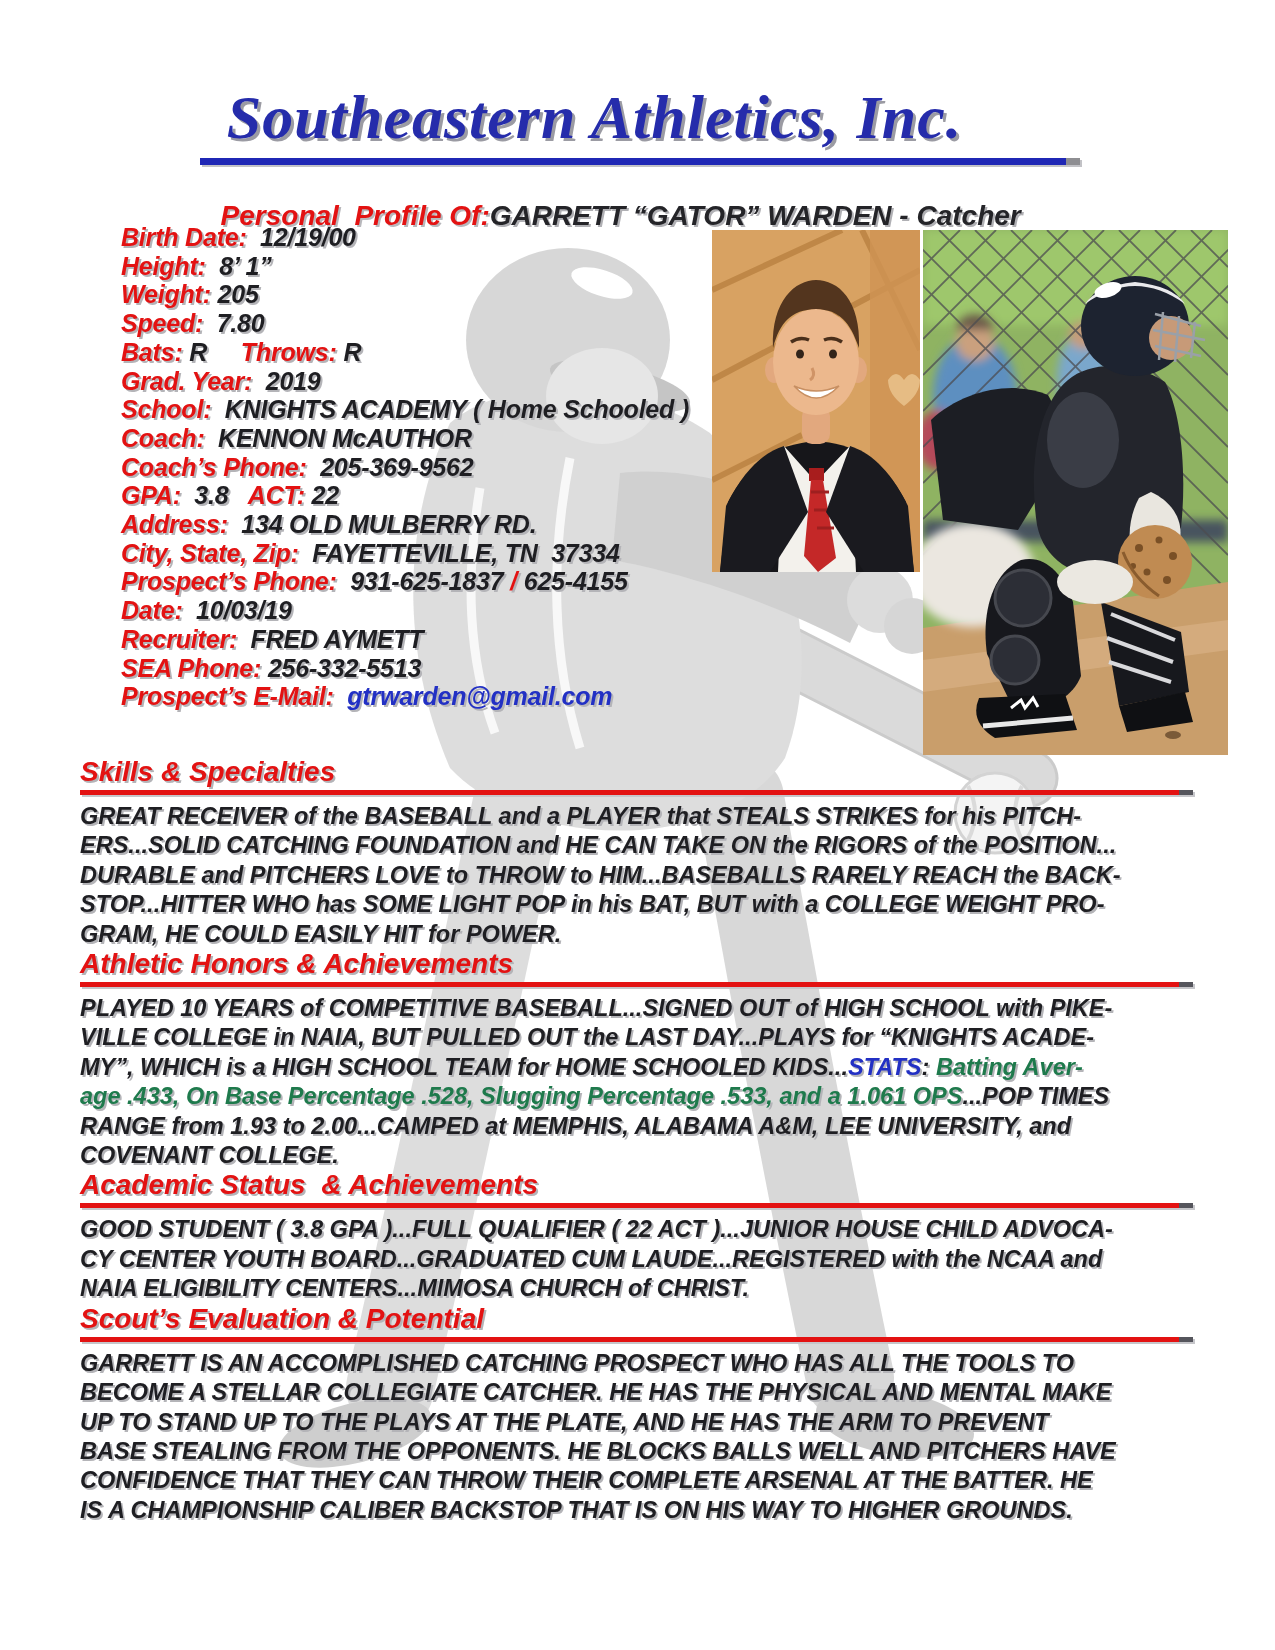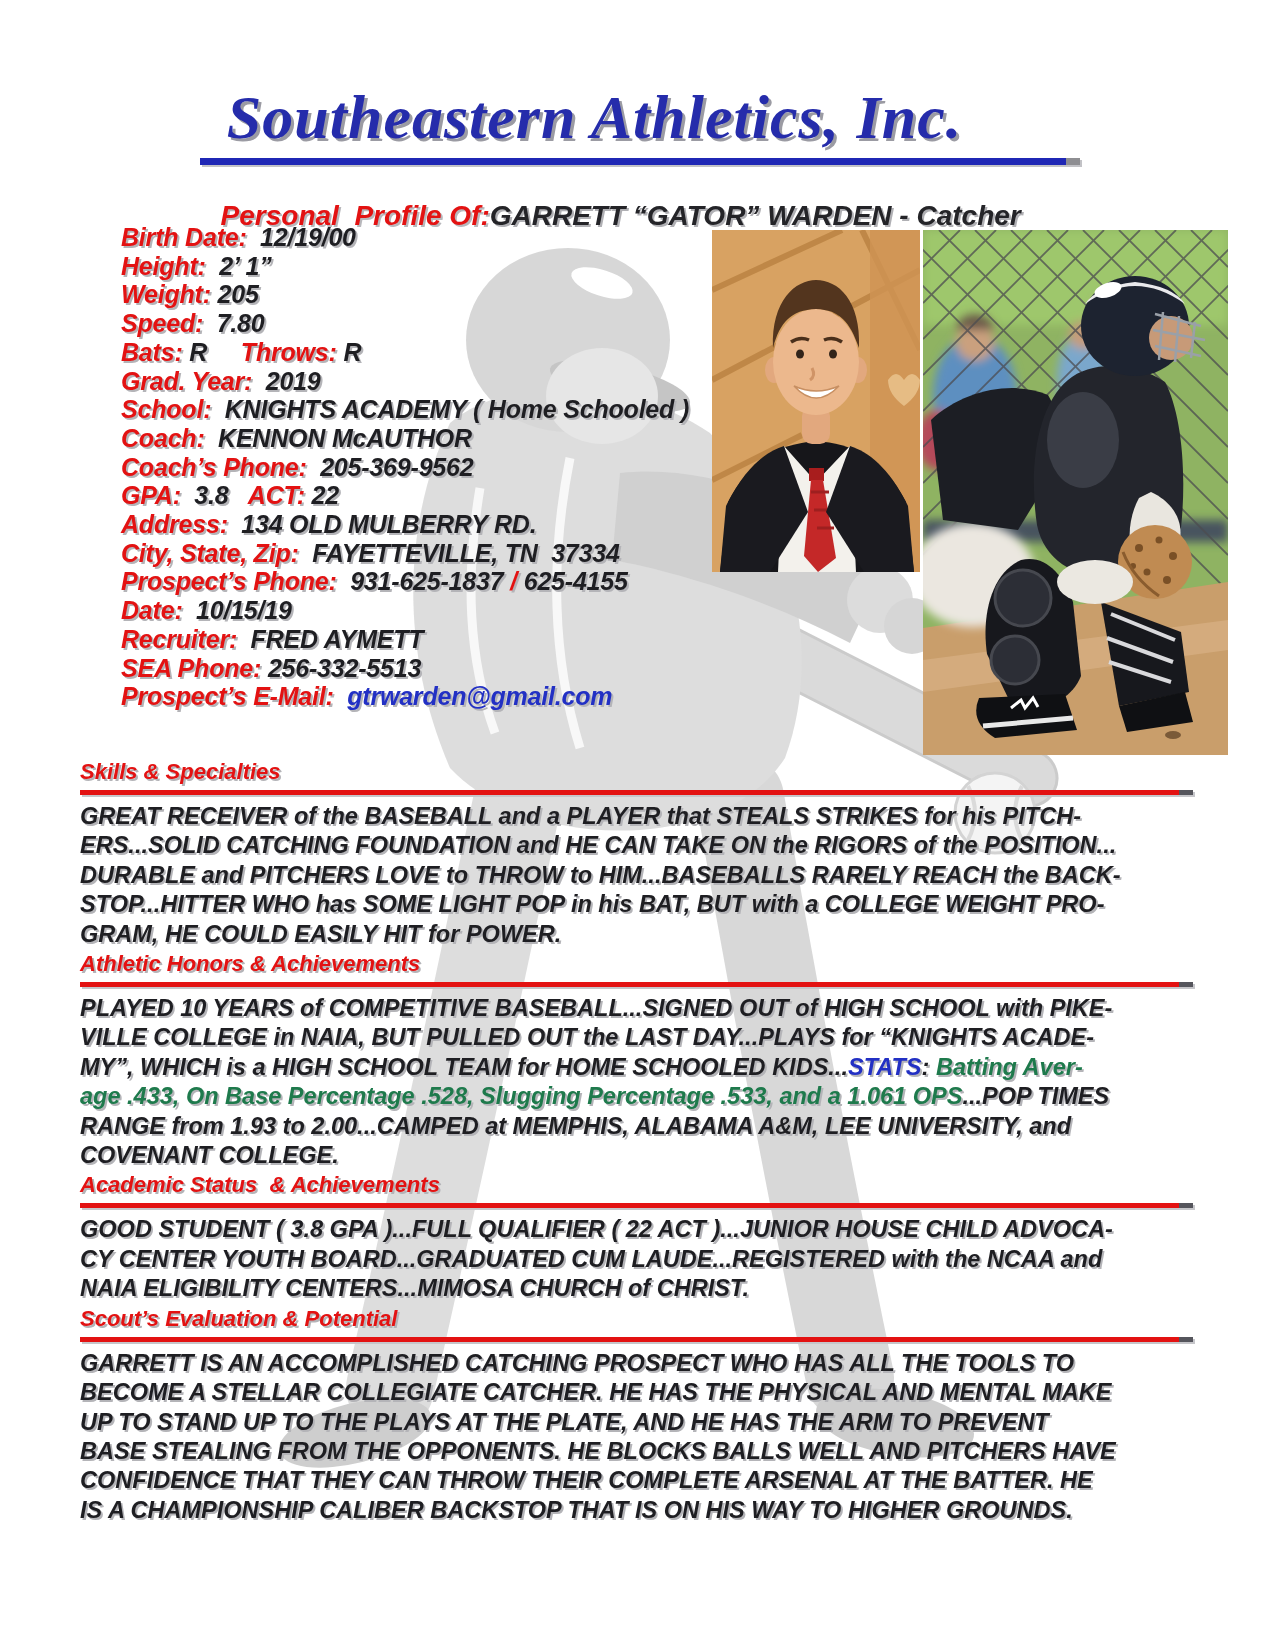--- a/index.html
+++ b/index.html
@@ -33,21 +33,21 @@
   }
   .seg{text-shadow:2px 2px 0 #b4b4b8;}
   .seg-r{color:#e31212;}
   .seg-k{color:#1e1e22;}
   .seg-b{color:#2230c4;}
   .seg-g{color:#1e7a4c;}
 
   
   .sections{top:756px;left:80px;width:1113px;}
   .sec-heading{
-    font-size:22px;font-weight:bold;font-style:italic;color:#e31212;
+    font-size:28px;font-weight:bold;font-style:italic;color:#e31212;
     text-shadow:2px 2px 0 #b4b4b8;height:34px;line-height:32px;white-space:pre;
   }
   .sec-rule{
     height:5px;margin-bottom:6px;
     background:linear-gradient(to right,#e31212 0,#e31212 calc(100% - 14px),#55555c calc(100% - 14px));
     box-shadow:2px 2px 0 #c6c6ca;
   }
   .sec-line{
     font-size:24.5px;font-weight:bold;font-style:italic;line-height:29.4px;
     white-space:pre;transform:scaleX(0.96);transform-origin:0 50%;
@@ -97,33 +97,33 @@
 </div>
 
 <div class="abs org-title layer-text">Southeastern Athletics, Inc.</div>
 <div class="abs title-rule layer-text"></div>
 <div class="abs subtitle layer-text">
   <span class="p-label">Personal  Profile Of:</span><span class="p-value">GARRETT “GATOR” WARDEN - Catcher</span>
 </div>
 
 <div class="abs fields layer-text">
     <div class="field-line"><span class="seg seg-r">Birth Date:</span><span class="seg seg-k">  12/19/00</span></div>
-    <div class="field-line"><span class="seg seg-r">Height:</span><span class="seg seg-k">  2’ 1”</span></div>
+    <div class="field-line"><span class="seg seg-r">Height:</span><span class="seg seg-k">  8’ 1”</span></div>
     <div class="field-line"><span class="seg seg-r">Weight:</span><span class="seg seg-k"> 205</span></div>
     <div class="field-line"><span class="seg seg-r">Speed:</span><span class="seg seg-k">  7.80</span></div>
     <div class="field-line"><span class="seg seg-r">Bats:</span><span class="seg seg-k"> R</span><span class="seg seg-r">     Throws:</span><span class="seg seg-k"> R</span></div>
     <div class="field-line"><span class="seg seg-r">Grad. Year:</span><span class="seg seg-k">  2019</span></div>
     <div class="field-line"><span class="seg seg-r">School:</span><span class="seg seg-k">  KNIGHTS ACADEMY ( Home Schooled )</span></div>
     <div class="field-line"><span class="seg seg-r">Coach:</span><span class="seg seg-k">  KENNON McAUTHOR</span></div>
     <div class="field-line"><span class="seg seg-r">Coach’s Phone:</span><span class="seg seg-k">  205-369-9562</span></div>
     <div class="field-line"><span class="seg seg-r">GPA:</span><span class="seg seg-k">  3.8</span><span class="seg seg-r">   ACT:</span><span class="seg seg-k"> 22</span></div>
     <div class="field-line"><span class="seg seg-r">Address:</span><span class="seg seg-k">  134 OLD MULBERRY RD.</span></div>
     <div class="field-line"><span class="seg seg-r">City, State, Zip:</span><span class="seg seg-k">  FAYETTEVILLE, TN  37334</span></div>
     <div class="field-line"><span class="seg seg-r">Prospect’s Phone:</span><span class="seg seg-k">  931-625-1837 </span><span class="seg seg-r">/</span><span class="seg seg-k"> 625-4155</span></div>
-    <div class="field-line"><span class="seg seg-r">Date:</span><span class="seg seg-k">  10/15/19</span></div>
+    <div class="field-line"><span class="seg seg-r">Date:</span><span class="seg seg-k">  10/03/19</span></div>
     <div class="field-line"><span class="seg seg-r">Recruiter:</span><span class="seg seg-k">  FRED AYMETT</span></div>
     <div class="field-line"><span class="seg seg-r">SEA Phone:</span><span class="seg seg-k"> 256-332-5513</span></div>
     <div class="field-line"><span class="seg seg-r">Prospect’s E-Mail:</span><span class="seg seg-b">  gtrwarden@gmail.com</span></div>
   </div>
 
 <div class="abs photo headshot layer-photo">
   <svg width="208" height="342" viewBox="0 0 208 342" xmlns="http://www.w3.org/2000/svg">
     <rect width="208" height="342" fill="#d8a262"></rect>
     <path d="M0,60 L130,0 M0,150 L208,40 M0,250 L90,205 M150,0 L208,120" stroke="#b57d3c" stroke-width="6" opacity="0.7"></path>
     <rect x="158" y="0" width="50" height="342" fill="#cf9454" opacity="0.8"></rect>

